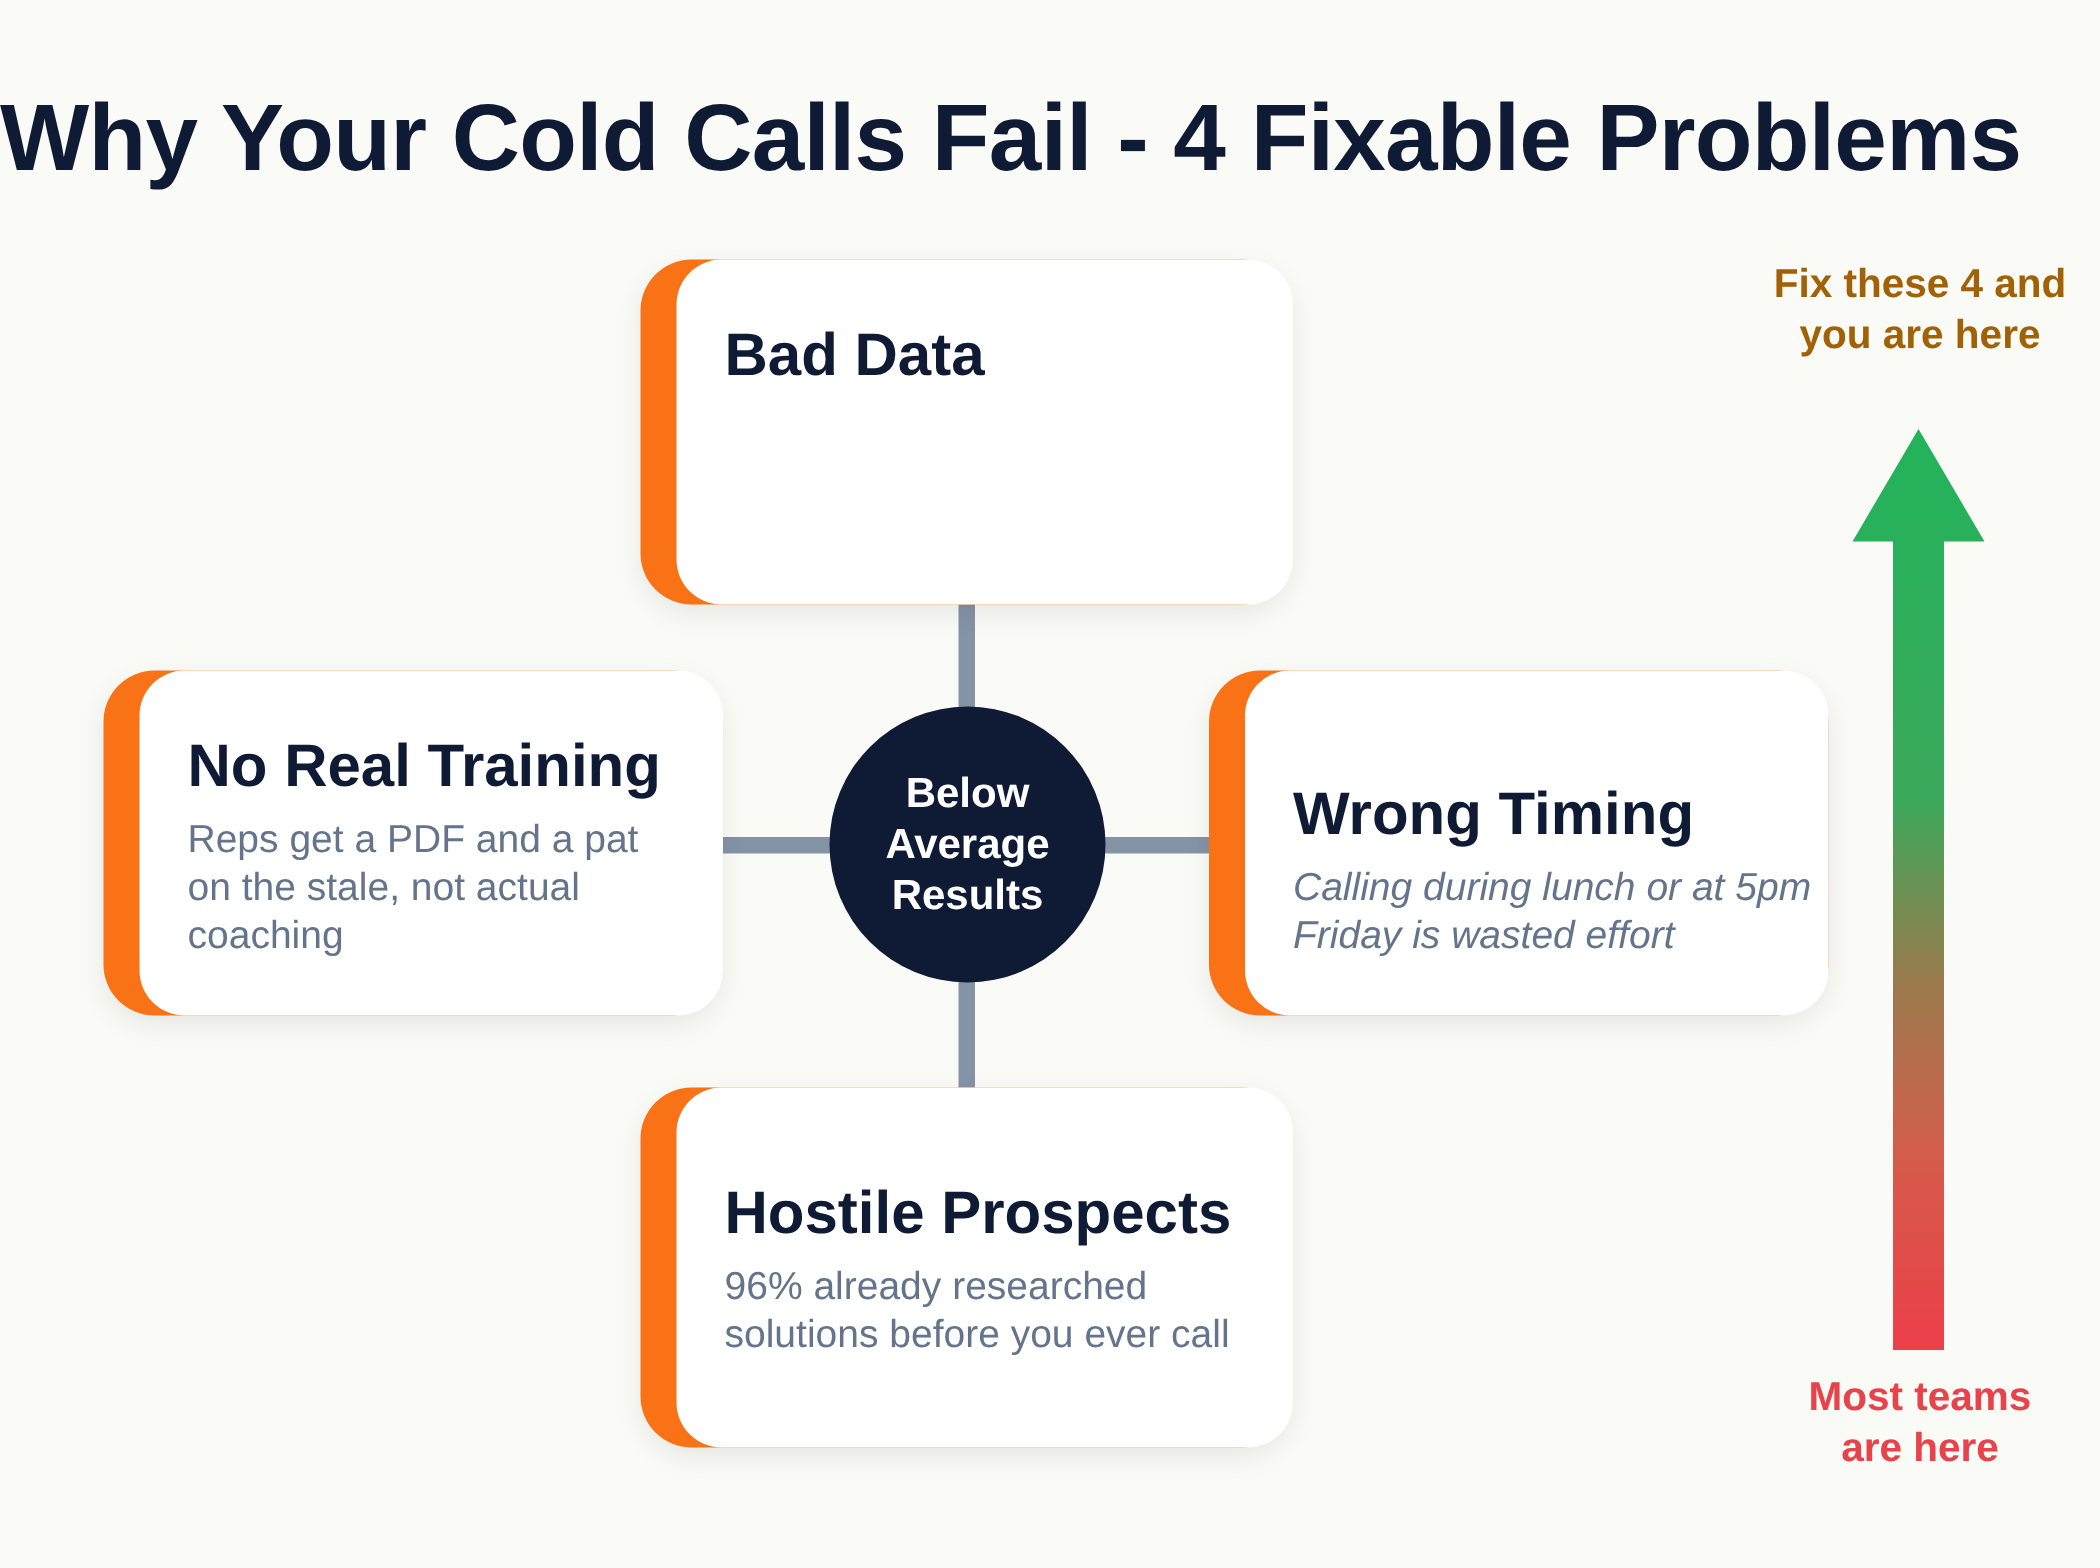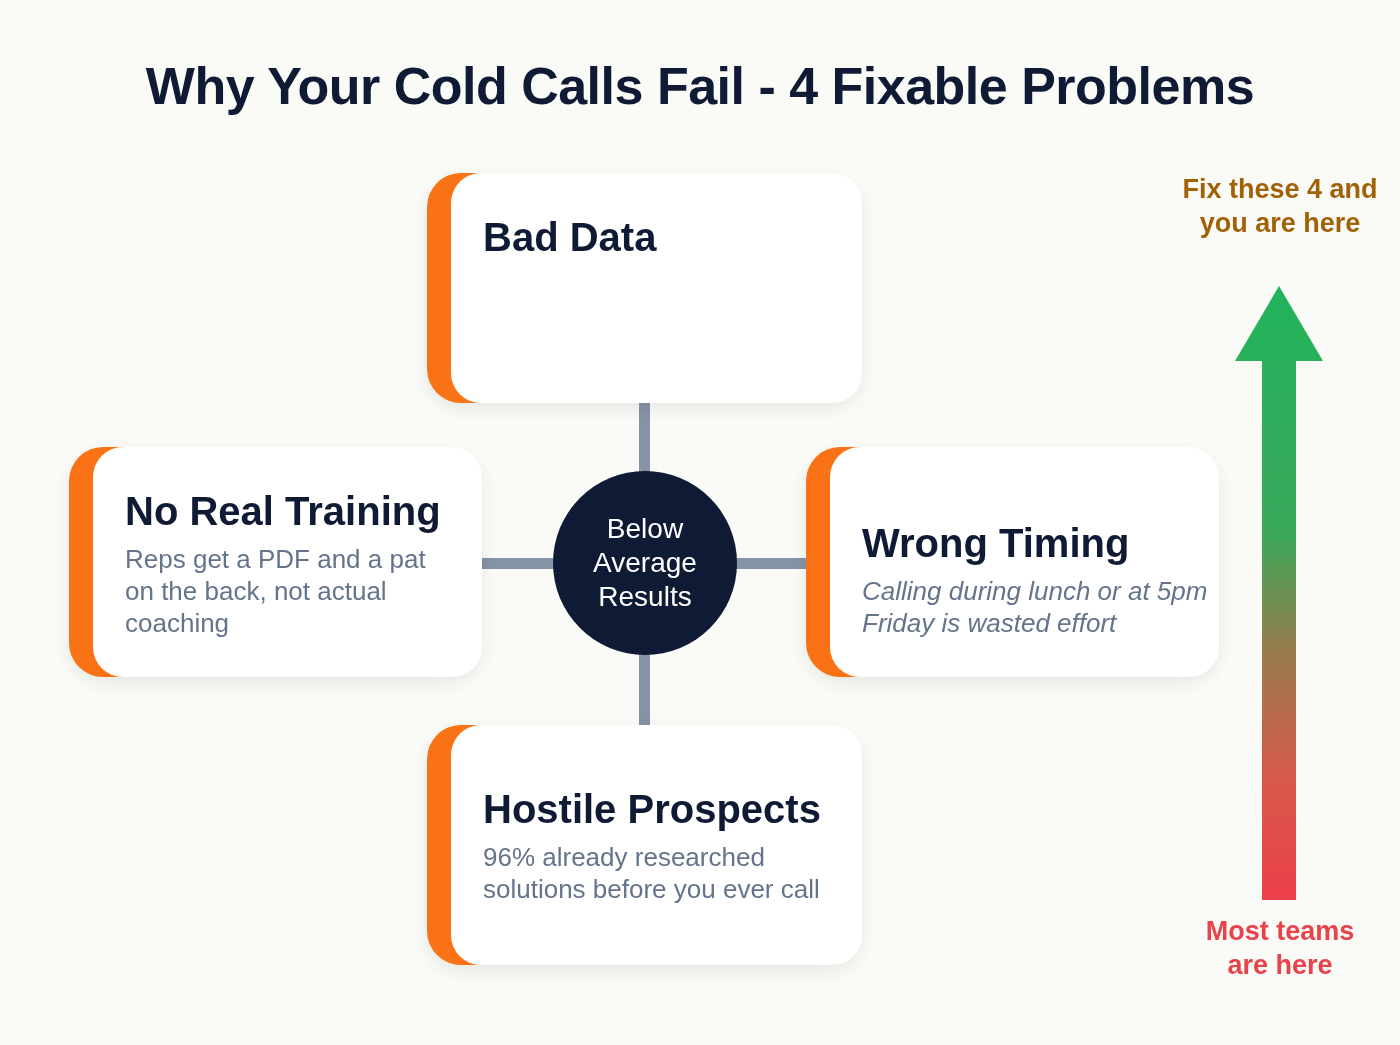--- a/index.html
+++ b/index.html
@@ -1,23 +1,23 @@
 <!DOCTYPE html>
 <html><head>
 <meta charset="utf-8">
 <style>
   html,body{margin:0;padding:0;}
   body{width:1400px;height:1045px;background:#fafaf7;position:relative;overflow:hidden;font-family:"Liberation Sans",sans-serif;}
-  .title{position:absolute;left:0;top:56px;width:1400px;text-align:center;font-size:52px;font-weight:700;color:#0f1a35;letter-spacing:-0.5px;}
+  .title{position:absolute;left:0;top:56px;width:1400px;font-size:63px;font-weight:700;color:#0f1a35;letter-spacing:-0.5px;}
   .connector{position:absolute;background:#8593a6;}
   .card{position:absolute;border-radius:34px;background:#f97316;box-shadow:0 6px 18px rgba(0,0,0,0.08);}
   .card-inner{position:absolute;left:24px;top:0;right:0;bottom:0;background:#fff;border-radius:30px;}
   .card-title{position:absolute;left:56px;font-size:40px;font-weight:700;color:#0f1a35;white-space:nowrap;}
   .card-desc{position:absolute;left:56px;font-size:26px;line-height:32px;color:#64748b;}
-  .hub{position:absolute;left:553px;top:471px;width:184px;height:184px;border-radius:50%;background:#0f1a35;color:#fff;font-weight:400;font-size:28px;line-height:34px;text-align:center;display:flex;align-items:center;justify-content:center;}
+  .hub{position:absolute;left:553px;top:471px;width:184px;height:184px;border-radius:50%;background:#0f1a35;color:#fff;font-weight:700;font-size:28px;line-height:34px;text-align:center;display:flex;align-items:center;justify-content:center;}
   .hub span{display:block;width:150px;}
   .arrow-label{position:absolute;width:200px;text-align:center;font-weight:700;font-size:27px;line-height:34px;}
 </style>
 </head>
 <body>
 
 <div class="title">Why Your Cold Calls Fail - 4 Fixable Problems</div>
 
 <div class="connector" style="left:639px;top:400px;width:11px;height:75px;"></div>
 <div class="connector" style="left:639px;top:652px;width:11px;height:76px;"></div>
@@ -25,21 +25,21 @@
 <div class="connector" style="left:733px;top:558px;width:78px;height:11px;"></div>
 
 <div class="card" style="left:427px;top:173px;width:435px;height:230px;">
   <div class="card-inner"></div>
   <div class="card-title" style="top:42px;">Bad Data</div>
 </div>
 
 <div class="card" style="left:69px;top:447px;width:413px;height:230px;">
   <div class="card-inner"></div>
   <div class="card-title" style="top:42px;text-align:center;">No Real Training</div>
-  <div class="card-desc" style="top:96px;width:330px;">Reps get a PDF and a pat on the back, not actual coaching</div>
+  <div class="card-desc" style="top:96px;width:330px;">Reps get a PDF and a pat on the stale, not actual coaching</div>
 </div>
 
 <div class="card" style="left:806px;top:447px;width:413px;height:230px;">
   <div class="card-inner"></div>
   <div class="card-title" style="top:58px;margin-top:16px;">Wrong Timing</div>
   <div class="card-desc" style="top:128px;width:350px;font-style:italic;">Calling during lunch or at 5pm Friday is wasted effort</div>
 </div>
 
 <div class="card" style="left:427px;top:725px;width:435px;height:240px;">
   <div class="card-inner"></div>

